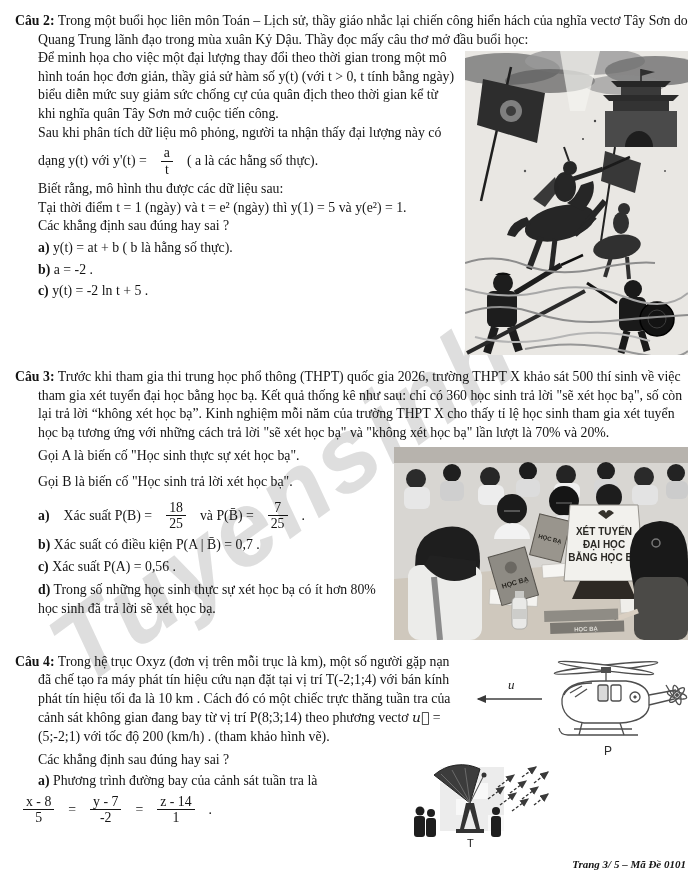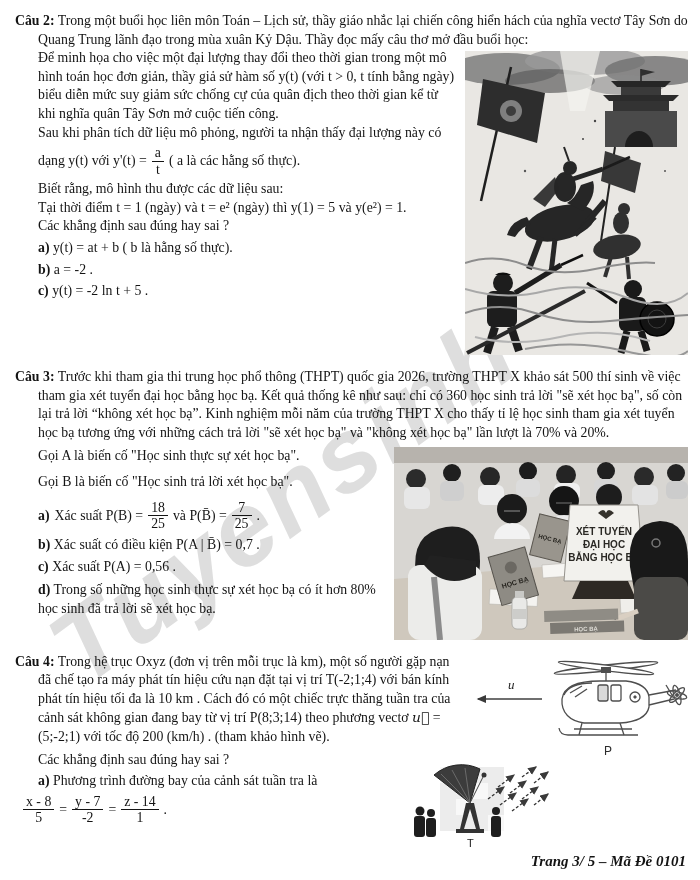--- a/index.html
+++ b/index.html
@@ -19,34 +19,34 @@
     color:rgba(90,90,90,0.20);
     transform:rotate(-36deg); transform-origin:left top;
   }
   .content { position:relative; z-index:1; }
   p { margin:0; line-height:18.6px; }
   .q-head { padding-left:23px; text-indent:-23px; }
   .q-label { font-weight:bold; }
   .pad { padding-left:23px; }
   .poem { font-style:italic; padding-left:27px; line-height:16.4px; margin:2px 0 3px 0; }
   .item { padding-left:23px; margin-top:3px; }
-  .eqline { display:flex; align-items:center; gap:5px; padding-left:23px; margin:3px 0; flex-wrap:nowrap; }
+  .eqline { display:flex; align-items:center; gap:14px; padding-left:23px; margin:3px 0; flex-wrap:nowrap; }
   .frac { display:inline-flex; flex-direction:column; text-align:center; line-height:15.5px; vertical-align:middle; }
   .frac span { display:block; padding:0 3px; }
   .frac .den { border-top:1.2px solid #141414; }
   .war { float:right; margin:2px 0 6px 10px; }
   .classroom { float:right; margin:0 0 4px 9px; }
   .clear { clear:both; }
   .q2 { margin-bottom:7px; }
   .q3 { margin-bottom:9px; }
   .q4 { position:relative; }
   .q4-text { max-width:448px; }
   .q4-diagram { position:absolute; top:0; right:0; width:280px; height:210px; }
   .vec { font-style:italic; font-family:"DejaVu Serif", serif; }
-  .footer { position:absolute; right:14px; bottom:10px; font-weight:bold; font-style:italic; font-size:15px; z-index:2; }
+  .footer { position:absolute; right:14px; bottom:10px; font-weight:bold; font-style:italic; font-size:11px; z-index:2; }
   svg text { font-family:"Liberation Sans", sans-serif; }
   .svg-serif { font-family:"Liberation Serif", serif; }
   .mt4 { margin-top:4px; } .mt8 { margin-top:8px; }
 </style>
 </head>
 <body>
 
 <div class="page">
   <div class="wm">Tuyensinh</div>
 

